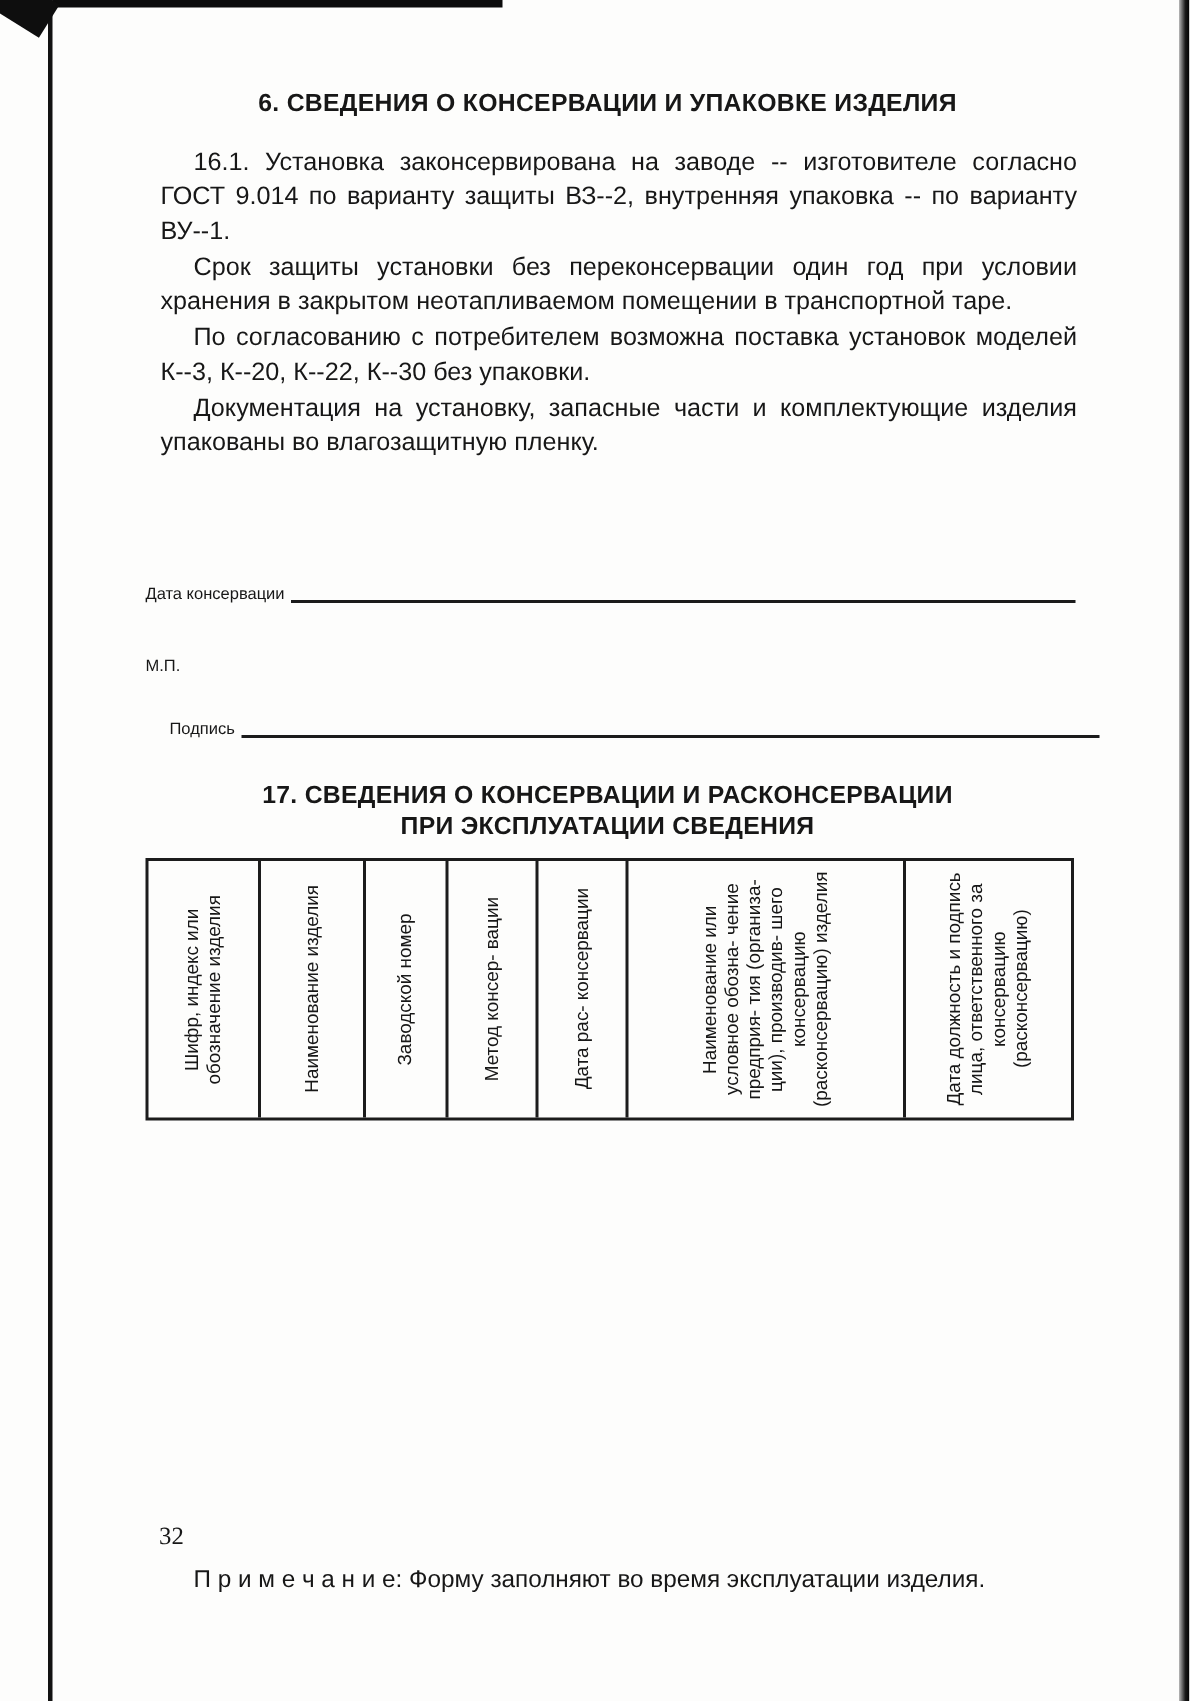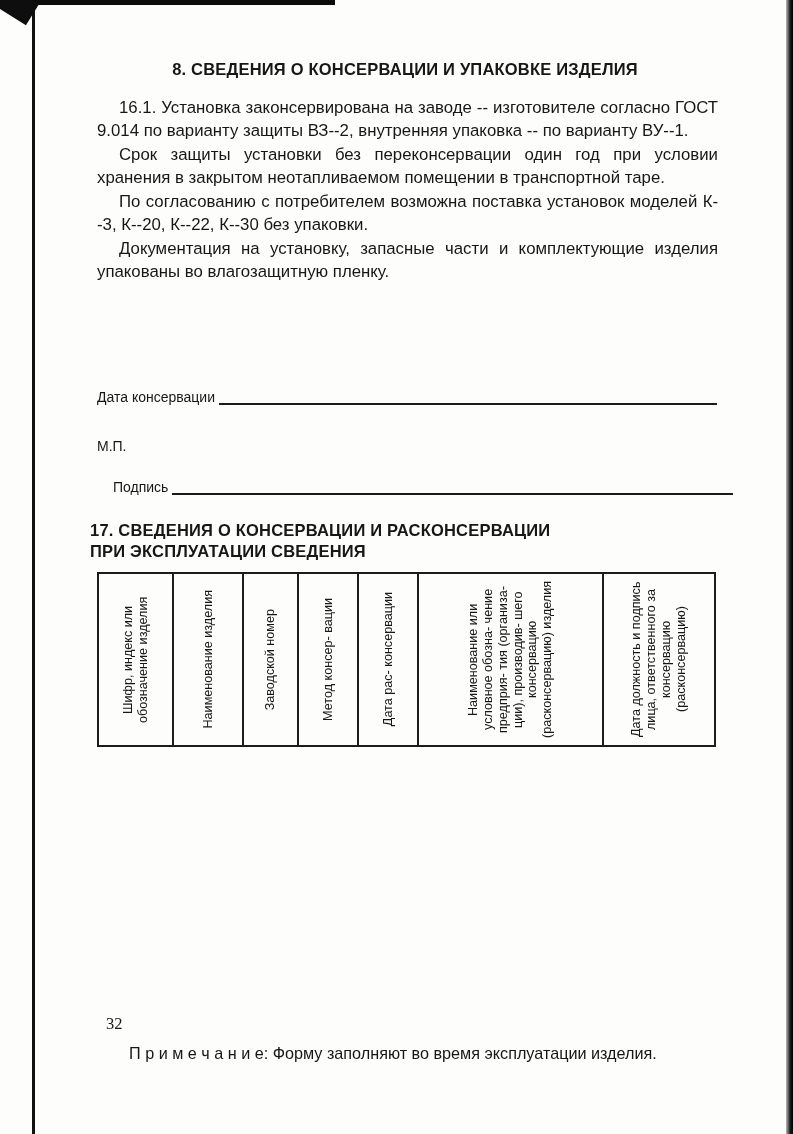--- a/index.html
+++ b/index.html
@@ -24,35 +24,35 @@
 
   
   .h16 {
     position:absolute; left:90px; top:60px; width:630px;
     text-align:center; font-size:16.5px; font-weight:bold; letter-spacing:.2px;
   }
   .body-text {
     position:absolute; left:97px; top:96px; width:621px;
     font-size:16.8px; line-height:23px; text-align:justify;
   }
-  .body-text p { margin:0 0 1px 0; text-indent:22px; }
+  .body-text p { margin:0 0 1px 10px; text-indent:22px; }
 
   
   .fill-row { position:absolute; left:97px; width:620px; display:flex; align-items:flex-end;
-              font-size:14px; }
+              font-size:11px; }
   .fill-row .lbl { white-space:nowrap; padding-right:4px; }
   .fill-row .line { flex:1; border-bottom:2px solid #1b1b1b; height:1.1em; }
   .row-date { top:388px; }
   .row-mp   { top:438px;align-items:center; }
   .row-sign { top:478px;margin-left:16px; }
 
   
   .h17 {
     position:absolute; left:90px; top:520px; width:630px;
-    text-align:left; font-size:16.5px; font-weight:bold; line-height:21px; letter-spacing:.2px;
+    text-align:center; font-size:16.5px; font-weight:bold; line-height:21px; letter-spacing:.2px;
   }
 
   
   .tbl {
     position:absolute; left:97px; top:572px; width:619px; height:175px;
     border:2px solid #1c1c1c; box-sizing:border-box;
     display:flex;
   }
   .th-cell {
     box-sizing:border-box;
@@ -82,21 +82,21 @@
 </head>
 <body>
 
 <div class="page">
 
   <div class="left-edge-line"></div>
   <div class="right-edge-strip"></div>
   <div class="top-edge-bar"></div>
   <div class="corner-scratch"></div>
 
-  <div class="h16">8. СВЕДЕНИЯ О КОНСЕРВАЦИИ И УПАКОВКЕ ИЗДЕЛИЯ</div>
+  <div class="h16">6. СВЕДЕНИЯ О КОНСЕРВАЦИИ И УПАКОВКЕ ИЗДЕЛИЯ</div>
 
   <div class="body-text">
     <p>16.1. Установка законсервирована на заводе -- изготовителе согласно ГОСТ 9.014 по варианту защиты ВЗ--2, внутренняя упаковка -- по варианту ВУ--1.</p>
     <p>Срок защиты установки без переконсервации один год при условии хранения в закрытом неотапливаемом помещении в транспортной таре.</p>
     <p>По согласованию с потребителем возможна поставка установок моделей К--3, К--20, К--22, К--30 без упаковки.</p>
     <p>Документация на установку, запасные части и комплектующие изделия упакованы во влагозащитную пленку.</p>
   </div>
 
   <div class="fill-row row-date">
     <span class="lbl">Дата консервации</span>

